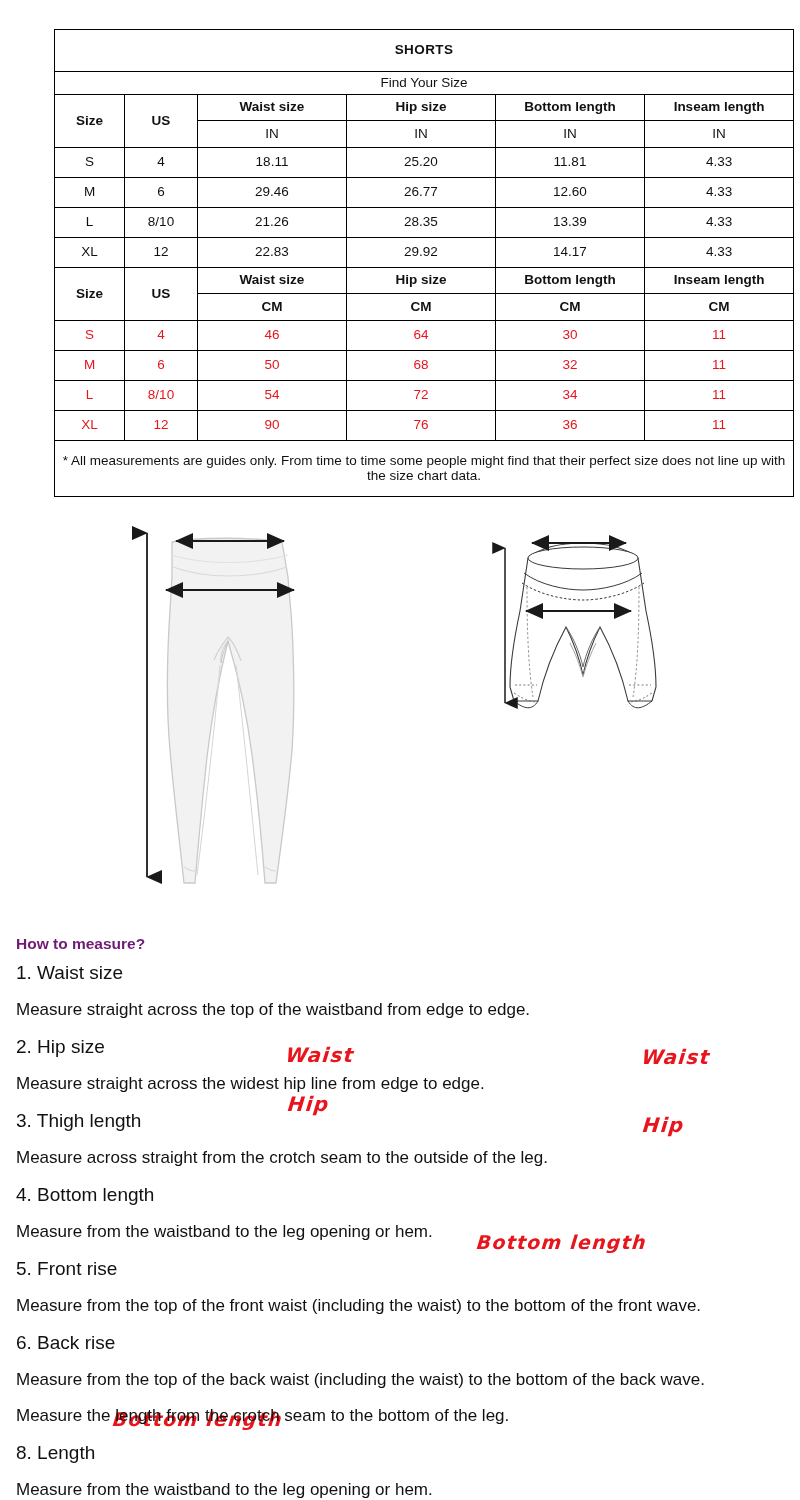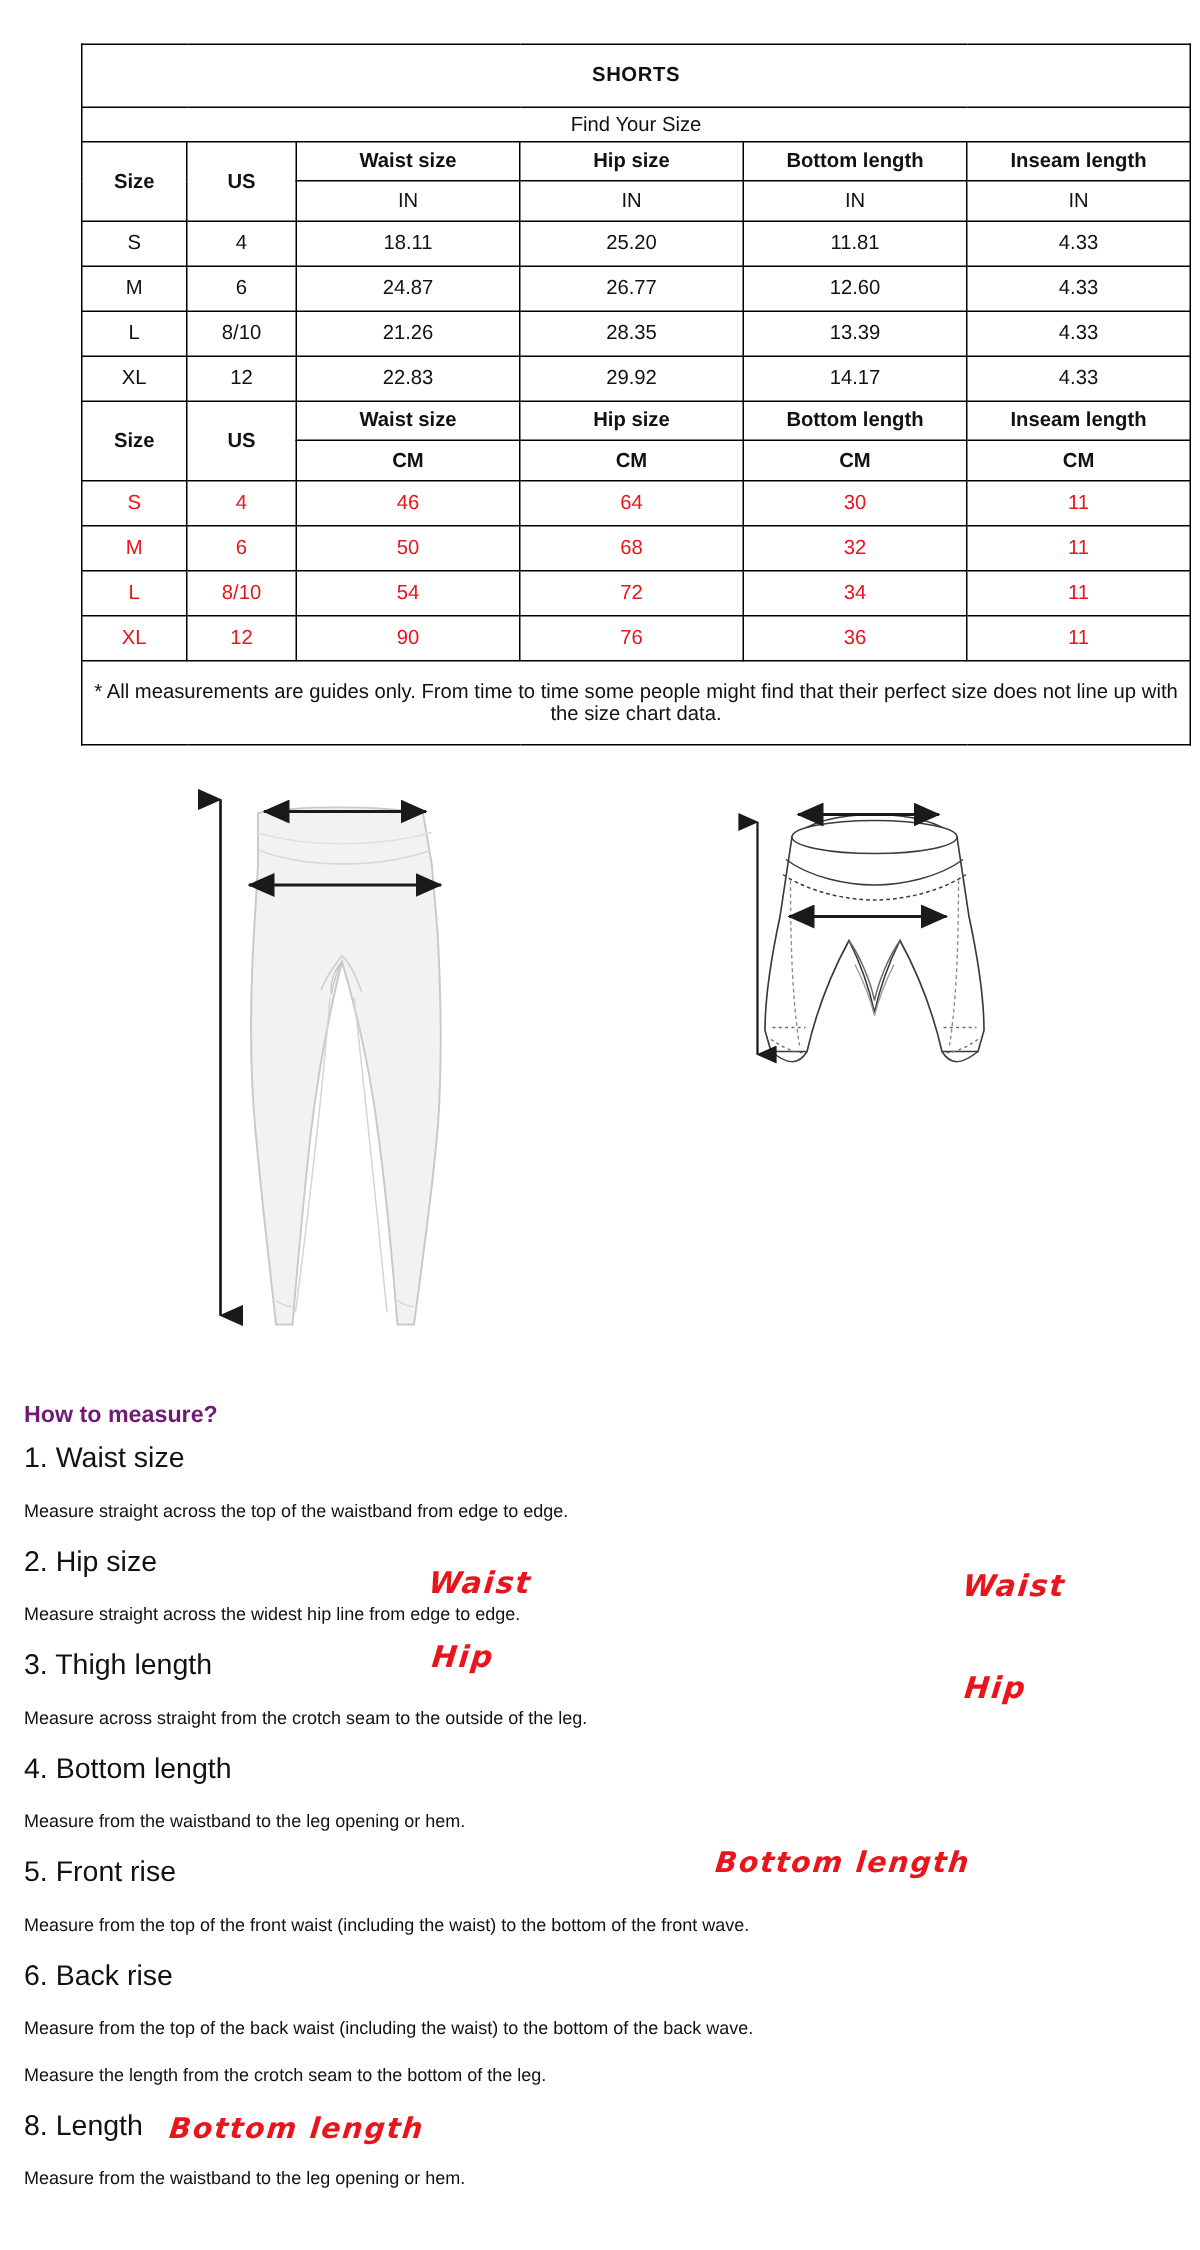--- a/index.html
+++ b/index.html
@@ -139,21 +139,21 @@
     color: #701a75;
     font-weight: bold;
   }
   .howto-item {
     font-size: 19px;
     line-height: 1;
     margin-bottom: 19px;
     color: #111111;
   }
   .howto-desc {
-    font-size: 12px;
+    font-size: 17px;
     line-height: 1;
     margin-bottom: 19px;
     color: #111111;
   }
 </style>
 </head>
 <body>
 
 <div class="size-table-wrap">
   <table class="size-table">
@@ -192,21 +192,21 @@
         <td class="data-cell">S</td>
         <td class="data-cell">4</td>
         <td class="data-cell">18.11</td>
         <td class="data-cell">25.20</td>
         <td class="data-cell">11.81</td>
         <td class="data-cell">4.33</td>
       </tr>
       <tr>
         <td class="data-cell">M</td>
         <td class="data-cell">6</td>
-        <td class="data-cell">24.87</td>
+        <td class="data-cell">29.46</td>
         <td class="data-cell">26.77</td>
         <td class="data-cell">12.60</td>
         <td class="data-cell">4.33</td>
       </tr>
       <tr>
         <td class="data-cell">L</td>
         <td class="data-cell">8/10</td>
         <td class="data-cell">21.26</td>
         <td class="data-cell">28.35</td>
         <td class="data-cell">13.39</td>

